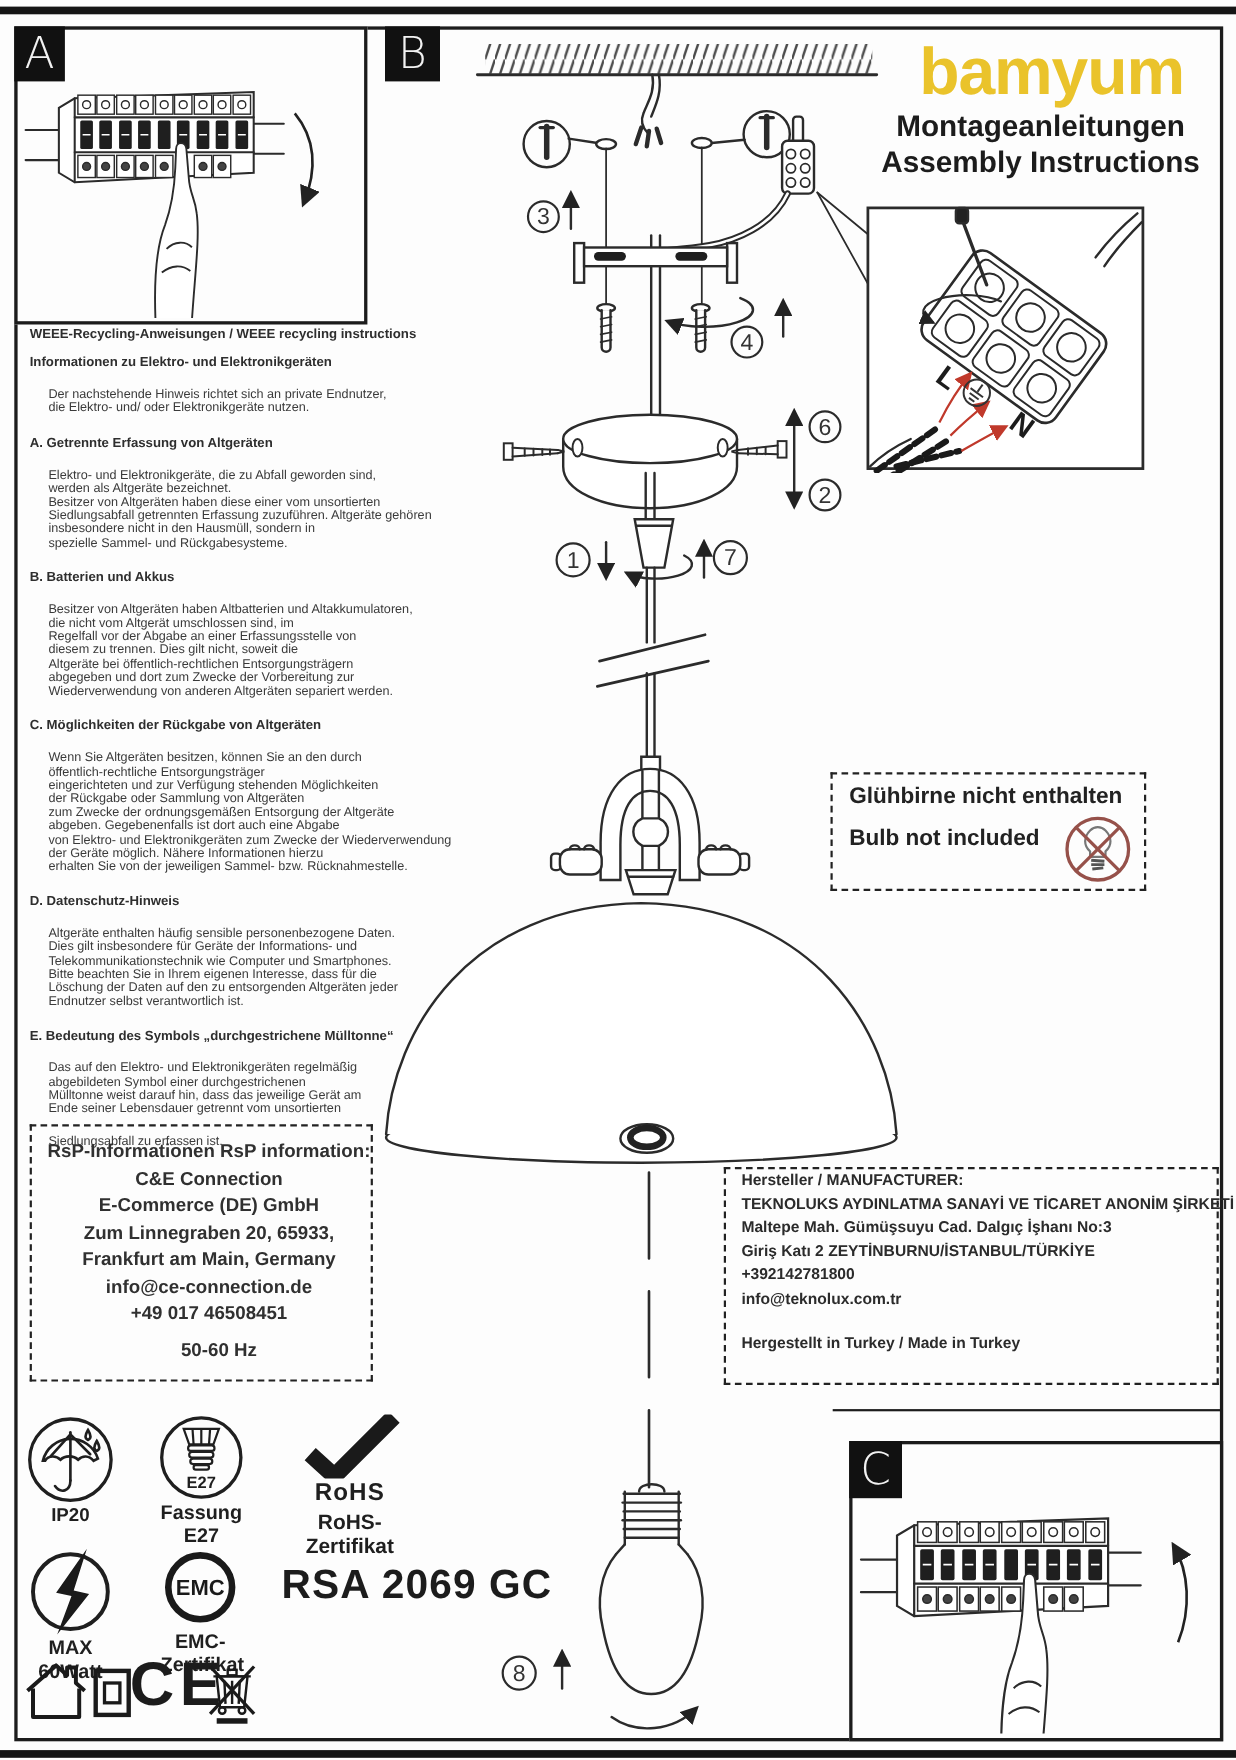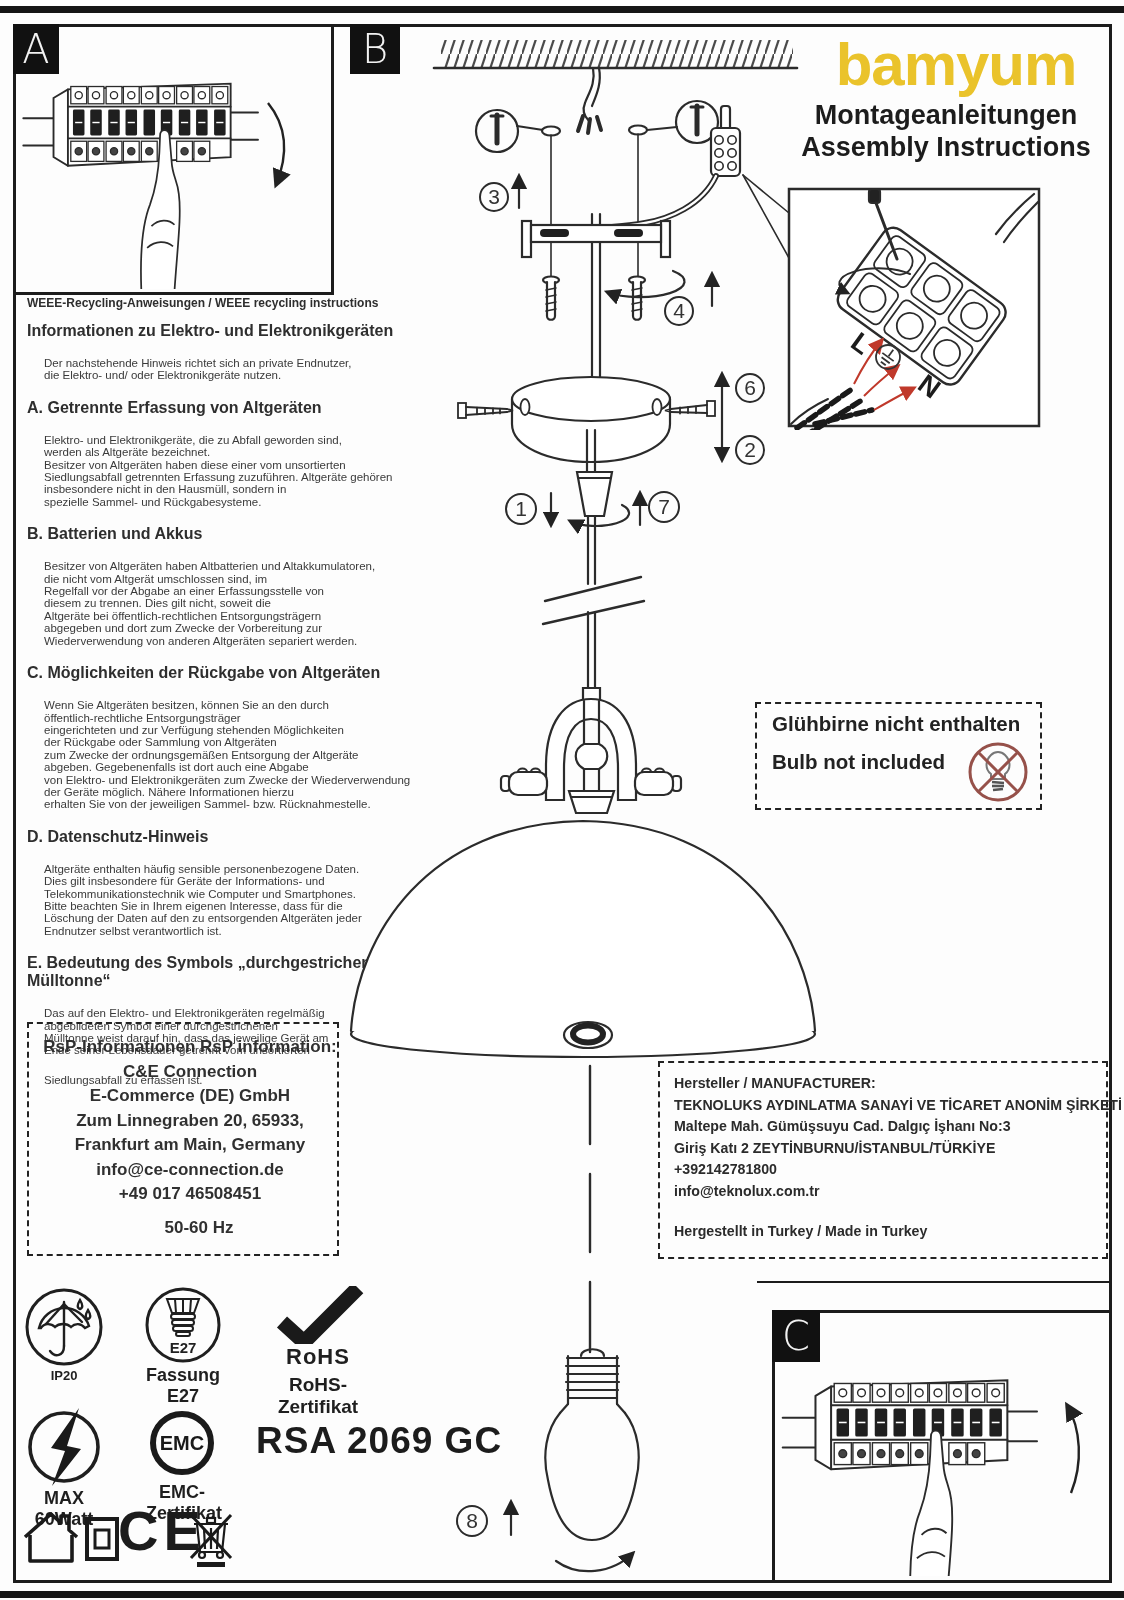--- a/index.html
+++ b/index.html
@@ -11,33 +11,33 @@
   .panelbox{position:absolute;border:3px solid #1c1c1c;background:#fdfdfd;}
   .plabel{position:absolute;background:#111;color:#f2f2f2;display:flex;align-items:center;justify-content:center;
           font-family:"DejaVu Sans",sans-serif;font-weight:300;font-size:40px;}
   
   #logo{position:absolute;left:808px;top:30px;width:296px;text-align:center;font-weight:700;
         font-size:60px;letter-spacing:-1px;color:var(--brand,#eac32b);}
   .sub{position:absolute;left:788px;width:316px;text-align:center;font-weight:700;font-size:27px;color:#1c1c1c;}
   
   #weee{position:absolute;left:27px;top:296px;width:418px;}
   #weee h3{margin:0 0 12px;font-size:12px;font-weight:700;}
-  #weee h4{margin:11px 0 9px;font-size:16px;font-weight:700;}
+  #weee h4{margin:11px 0 9px;font-size:12px;font-weight:700;}
   #weee p{margin:17px;font-size:11.5px;line-height:12.4px;white-space:pre-line;font-weight:400;color:#3a3a3a;}
   
   .dashed{position:absolute;border:2px dashed #222;background:transparent;}
   #bulbbox{left:755px;top:702px;width:283px;height:104px;}
   #bulbbox .t{position:absolute;left:15px;font-size:20.5px;font-weight:600;color:#222;white-space:nowrap;}
   #rsp{left:27px;top:1022px;width:308px;height:230px;padding:0;text-align:center;}
   #rsp div{margin:0 0 0 14px;font-size:17px;font-weight:600;line-height:24.5px;white-space:nowrap;color:#303030;}
   #rsp div:first-child{margin-top:11px;}
   #rsp .hz{margin-top:9px;margin-left:32px;}
   #manu{left:658px;top:1061px;width:446px;height:194px;}
   #manu div{margin:0 0 0 14px;font-size:14.2px;font-weight:700;line-height:21.5px;white-space:nowrap;color:#2b2b2b;}
-  #manu div:first-child{margin-top:10px;}
+  #manu div:first-child{}
   #manu .foot{margin-top:19px;}
   
   .icon{position:absolute;text-align:center;}
   .cap{font-weight:700;color:#1f1f1f;}
   #model{position:absolute;left:256px;top:1420px;font-size:37px;font-weight:600;color:#1c1c1c;letter-spacing:1px;}
   #ce{position:absolute;left:118px;top:1498px;font-size:56px;font-weight:700;color:#1c1c1c;letter-spacing:5px;}
   svg{display:block;}
   text.num{font:400 21px "Liberation Sans",sans-serif;fill:#333;}
   #cline{position:absolute;left:757px;top:1281px;width:353px;border-top:2px solid #1c1c1c;}
 </style>
@@ -511,21 +511,21 @@
       <g stroke="#1f1f1f" stroke-width="2.4" fill="none" stroke-linecap="round">
         <path d="M 15,42 A 26,26 0 0 1 65,40 L 61,42 C 57,37 51,37 47,41 C 43,37 35,37 31,41 C 27,37 20,37 17,42 Z"></path>
         <line x1="40" y1="16" x2="40" y2="60"></line>
         <path d="M 40,60 C 40,70 31,72 26,65"></path>
         <line x1="40" y1="18" x2="22" y2="38"></line>
           <line x1="40" y1="18" x2="58" y2="36"></line>
         <path d="M 56,14 C 53,19 53,22 56,23 C 59,22 59,19 56,14 Z"></path>
         <path d="M 64,24 C 61,29 61,32 64,33 C 67,32 67,29 64,24 Z"></path>
       </g>
     </svg>
-    <div class="cap" style="font-size:13px">IP20</div>
+    <div class="cap" style="font-size:17px">IP20</div>
   </div>
 
   <div class="icon" style="left:144px;top:1285px;width:78px">
     <svg width="78" height="80" viewBox="0 0 78 80" style="margin:0 auto">
       <circle cx="39" cy="40" r="36" fill="none" stroke="#1f1f1f" stroke-width="3"></circle>
       <g stroke="#1f1f1f" stroke-width="2" fill="none">
         <path d="M 23,14 L 55,14 L 50,28 L 28,28 Z"></path>
         <line x1="31" y1="14" x2="32" y2="28"></line>
           <line x1="39" y1="14" x2="39" y2="28"></line>
           <line x1="47" y1="14" x2="46" y2="28"></line>

